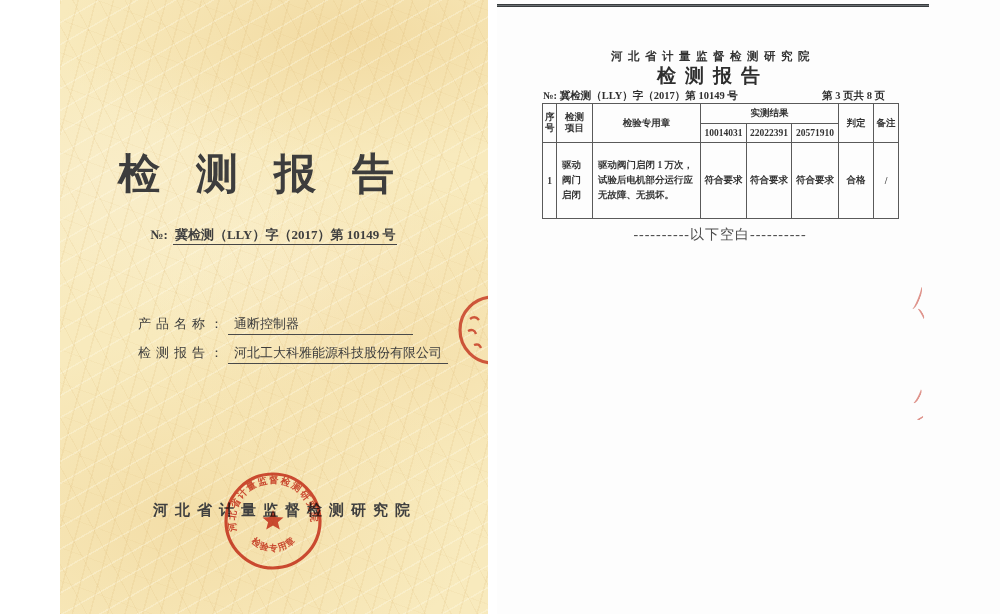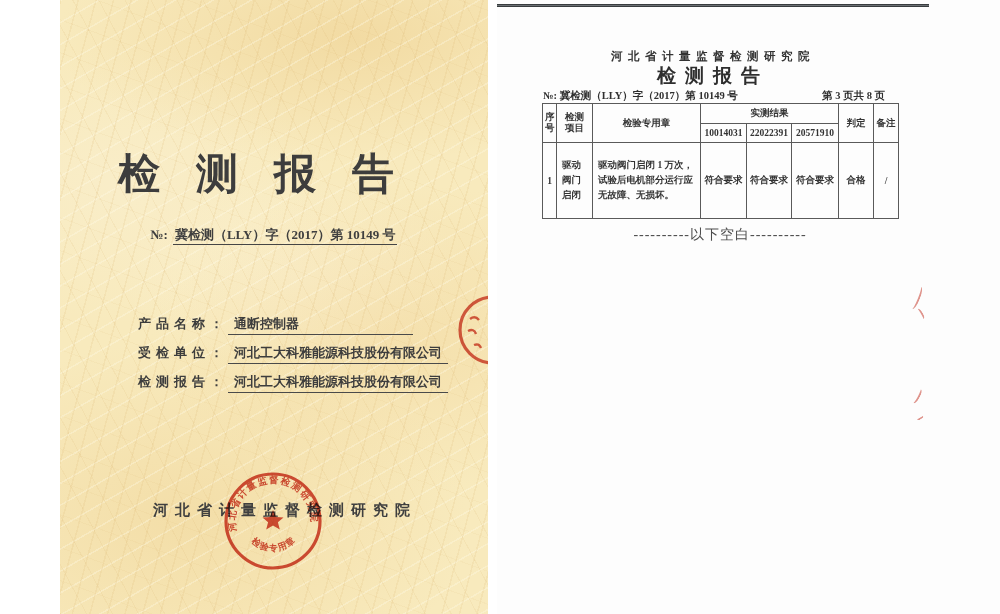--- a/index.html
+++ b/index.html
@@ -29,21 +29,21 @@
   .cover-title {
     position:absolute; top:146px; left:0; width:100%; text-align:center;
     font-size:42px; font-weight:bold; color:#3d3d3d; letter-spacing:36px; white-space:nowrap;
   }
   .cover-no {
     position:absolute; top:226px; left:0; width:100%; text-align:center;
     font-size:13px; font-weight:bold; color:#3f3f3f; white-space:nowrap;
   }
   .cover-no .no-value { border-bottom:1.5px solid #454545; padding:0 2px 2px 2px; margin-left:5px; }
   .cover-fields { position:absolute; left:78px; top:315px; }
-  .cover-field { margin-bottom:9px; font-size:13px; font-weight:bold; color:#3d3d3d; white-space:nowrap; }
+  .cover-field { margin-bottom:9px; font-size:13px; font-weight:normal; color:#3d3d3d; white-space:nowrap; }
   .cover-field .flabel { letter-spacing:5px; }
   .cover-field .fvalue { border-bottom:1.5px solid #4a4a4a; padding:0 6px 1px 6px; display:inline-block; min-width:185px; }
   .cover-footer {
     position:absolute; top:501px; left:93px;
     font-size:15px; font-weight:bold; color:#3f3f3f; letter-spacing:7px; white-space:nowrap;
   }
   .stamp { position:absolute; mix-blend-mode:multiply; }
   .stamp-main { left:161px; top:469px; opacity:.92; }
   .stamp-edge { left:396px; top:293px; opacity:.85; }
 
@@ -107,23 +107,20 @@
 
     <h1 class="cover-title">检测报告</h1>
 
     <div class="cover-no">
       <span>№:</span><span class="no-value">冀检测（LLY）字（2017）第 10149 号</span>
     </div>
 
     <div class="cover-fields">
       <div class="cover-field">
         <span class="flabel">产品名称：</span><span class="fvalue">通断控制器</span>
-      </div>
-      <div class="cover-field">
-        <span class="flabel">受检单位：</span><span class="fvalue">河北工大科雅能源科技股份有限公司</span>
       </div>
       <div class="cover-field">
         <span class="flabel">检测报告：</span><span class="fvalue">河北工大科雅能源科技股份有限公司</span>
       </div>
     </div>
 
     <div class="cover-footer">河北省计量监督检测研究院</div>
 
     <svg class="stamp stamp-main" width="104" height="104" viewBox="0 0 104 104">
       <defs>

